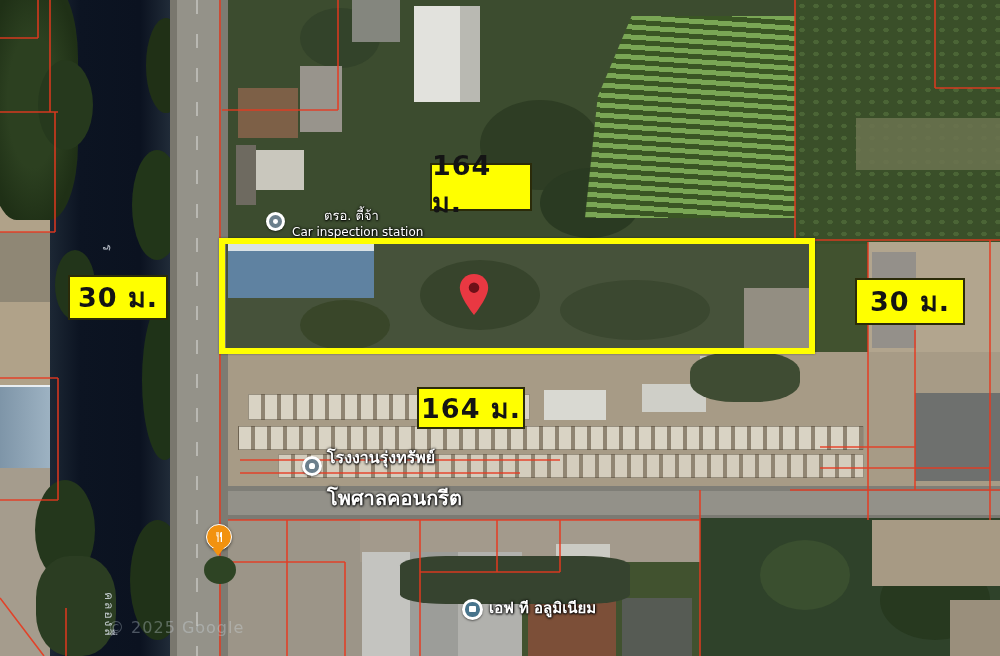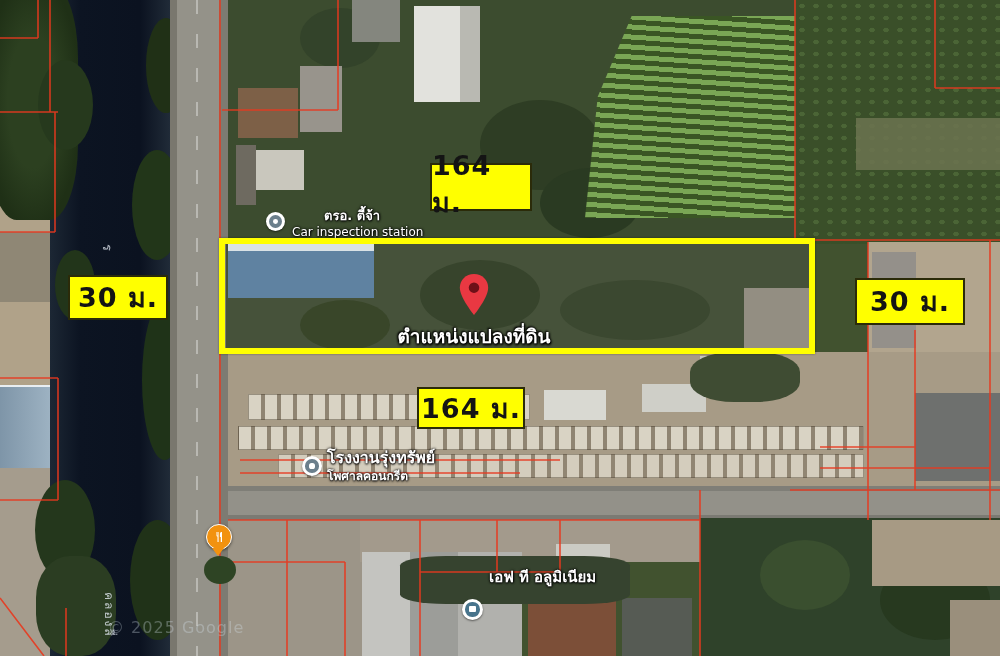--- a/index.html
+++ b/index.html
@@ -128,40 +128,40 @@
       <path d="M497 520 V572 M560 520 V572 M420 572 H560 M228 562 H345"></path>
     </g>
   </svg>
 
   <div class="poi-dot" style="left:266px;top:212px;width:19px;height:19px;">
     <div class="mid">
         <div class="core"></div>
       </div>
   </div>
   <div class="poi-text" style="left:292px;top:208px;">
-    <div style="font-size:13px;font-weight:700;padding-left:32px;">ตรอ. ตี้จ้า</div>
+    <div style="font-size:13px;font-weight:400;padding-left:32px;">ตรอ. ตี้จ้า</div>
     <div style="font-size:12px;">Car inspection station</div>
   </div>
 
   <div class="poi-dot" style="left:302px;top:456px;width:20px;height:20px;">
     <div class="mid">
         <div class="core"></div>
       </div>
   </div>
   <div class="poi-text" style="left:327px;top:448px;">
     <div style="font-size:16px;font-weight:700;">โรงงานรุ่งทรัพย์</div>
-    <div style="font-size:12px;font-weight:700;">โพศาลคอนกรีต</div>
+    <div style="font-size:20px;font-weight:700;margin-top:16px;">โพศาลคอนกรีต</div>
   </div>
 
   <div class="poi-dot" style="left:462px;top:599px;width:21px;height:21px;">
     <div class="mid" style="background:#48748c;">
       <div style="width:7px;height:6px;background:#fff;border-radius:1px;"></div>
     </div>
   </div>
-  <div class="poi-text" style="left:489px;top:568px;font-size:15px;font-weight:700;">
+  <div class="poi-text" style="left:489px;top:599px;font-size:15px;font-weight:700;">
     <span>เอฟ ที อลูมิเนียม</span>
   </div>
 
   <div class="p" style="left:206px;top:524px;width:24px;height:24px;border-radius:50%;background:#f2920f;border:1.5px solid #fff;box-shadow:0 1px 3px rgba(0,0,0,.5);display:flex;align-items:center;justify-content:center;">
     <svg width="12" height="12" viewBox="0 0 24 24">
       <path fill="#fff" d="M7 2v7c0 1.2.8 2 2 2v11h2.2V2h-1.1v7H9.1V2H7zm9.5 0c-1.6 0-2.7 2-2.7 4.5V12h1.7v10H18V2h-1.5z"></path>
     </svg>
   </div>
   <div class="p" style="left:212px;top:548px;width:0;height:0;border-left:6px solid transparent;border-right:6px solid transparent;border-top:8px solid #f2920f;"></div>
   <div class="blob" style="left:204px;top:556px;width:32px;height:28px;background:#2e4424;"></div>
@@ -169,20 +169,19 @@
   <div class="vtext" style="left:97px;top:244px;font-size:13px;">ร</div>
   <div class="vtext" style="left:100px;top:592px;height:64px;">คลองสี่</div>
   <div class="wm" style="left:108px;top:618px;">© 2025 Google</div>
 
   <div class="plot-rect" style="left: 219px; top: 238px; width: 596px; height: 116px; border-color: rgb(255, 255, 0);"></div>
 
   <svg class="p" style="left:453px;top:272px;" width="42" height="46" viewBox="0 0 24 26">
     <path fill="#e93842" d="M12 1C7.4 1 3.9 4.4 3.9 8.9c0 5.6 8.1 15.6 8.1 15.6s8.1-10 8.1-15.6C20.1 4.4 16.6 1 12 1z"></path>
     <circle cx="12" cy="8.8" r="3" fill="#6e1018"></circle>
   </svg>
-  <div class="pin-caption" style="left:354px;top:321px;width:240px;">ตำแหน่งแปลงที่ดิน</div>
 
   <div class="dim" style="left:430px;top:163px;width:102px;height:48px;background:#ffff00;">164 ม.</div>
   <div class="dim" style="left:417px;top:387px;width:108px;height:42px;background:#ffff00;">164 ม.</div>
   <div class="dim" style="left:68px;top:275px;width:100px;height:45px;background:#ffff00;">30 ม.</div>
   <div class="dim" style="left:855px;top:278px;width:110px;height:47px;background:#ffff00;">30 ม.</div>
 
 </div>
 
 </body></html>

